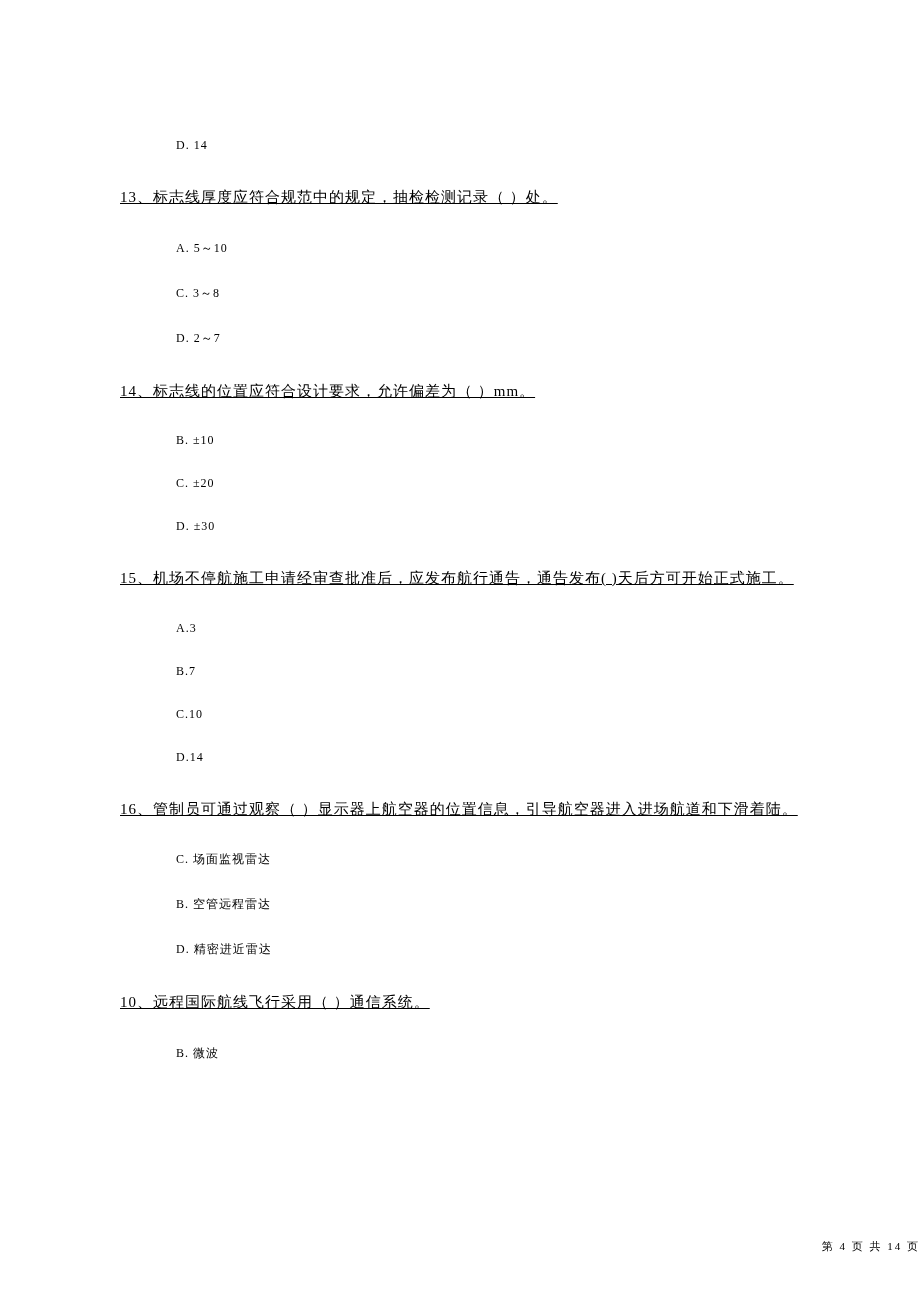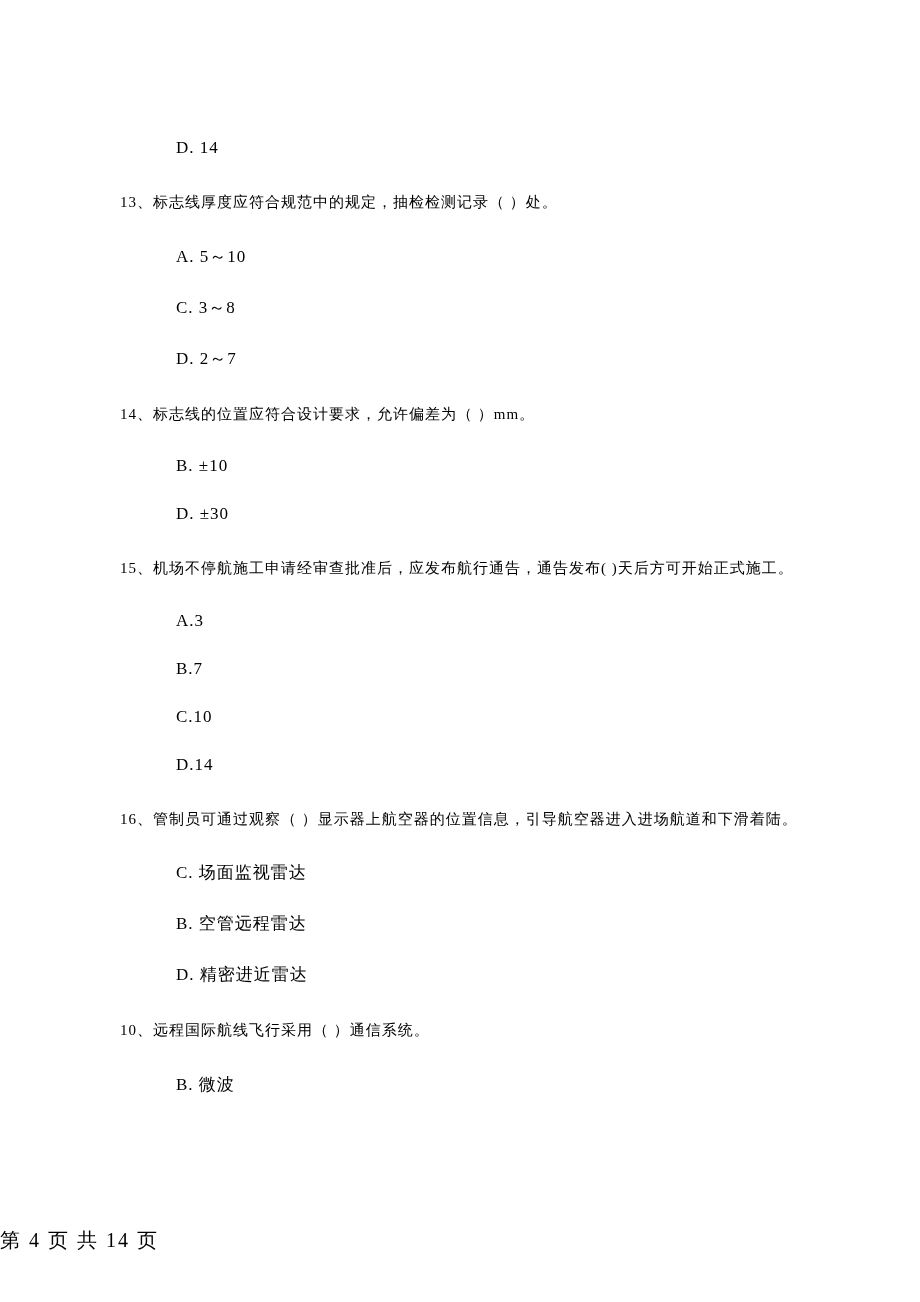--- a/index.html
+++ b/index.html
@@ -15,53 +15,56 @@
       color: #000000;
       position: relative;
     }
     .page {
       padding: 110px 120px 40px 120px;
     }
     .option {
       margin-left: 56px;
       margin-top: 28px;
       margin-bottom: 28px;
-      font-size: 17px;
+      font-size: 12px;
       letter-spacing: 1px;
     }
     .question {
       margin-top: 30px;
       margin-bottom: 28px;
       font-size: 15px;
       line-height: 1.9;
       letter-spacing: 1px;
+      text-decoration: underline;
     }
     .footer {
       position: absolute;
       bottom: 48px;
       left: 0;
       width: 100%;
-      text-align: left;
-      font-size: 20px;
+      text-align: right;
+      font-size: 11px;
       letter-spacing: 2px;
+      padding-left: 16px;
     }
   </style>
 </head>
 <body>
 
 <div class="page">
   <div class="option">D. 14</div>
 
   <div class="question">13、标志线厚度应符合规范中的规定，抽检检测记录（    ）处。</div>
   <div class="option">A. 5～10</div>
   <div class="option">C. 3～8</div>
   <div class="option">D. 2～7</div>
 
   <div class="question">14、标志线的位置应符合设计要求，允许偏差为（    ）mm。</div>
   <div class="option">B. ±10</div>
+  <div class="option">C. ±20</div>
   <div class="option">D. ±30</div>
 
   <div class="question">15、机场不停航施工申请经审查批准后，应发布航行通告，通告发布(    )天后方可开始正式施工。</div>
   <div class="option">A.3</div>
   <div class="option">B.7</div>
   <div class="option">C.10</div>
   <div class="option">D.14</div>
 
   <div class="question">16、管制员可通过观察（    ）显示器上航空器的位置信息，引导航空器进入进场航道和下滑着陆。</div>
   <div class="option">C. 场面监视雷达</div>

